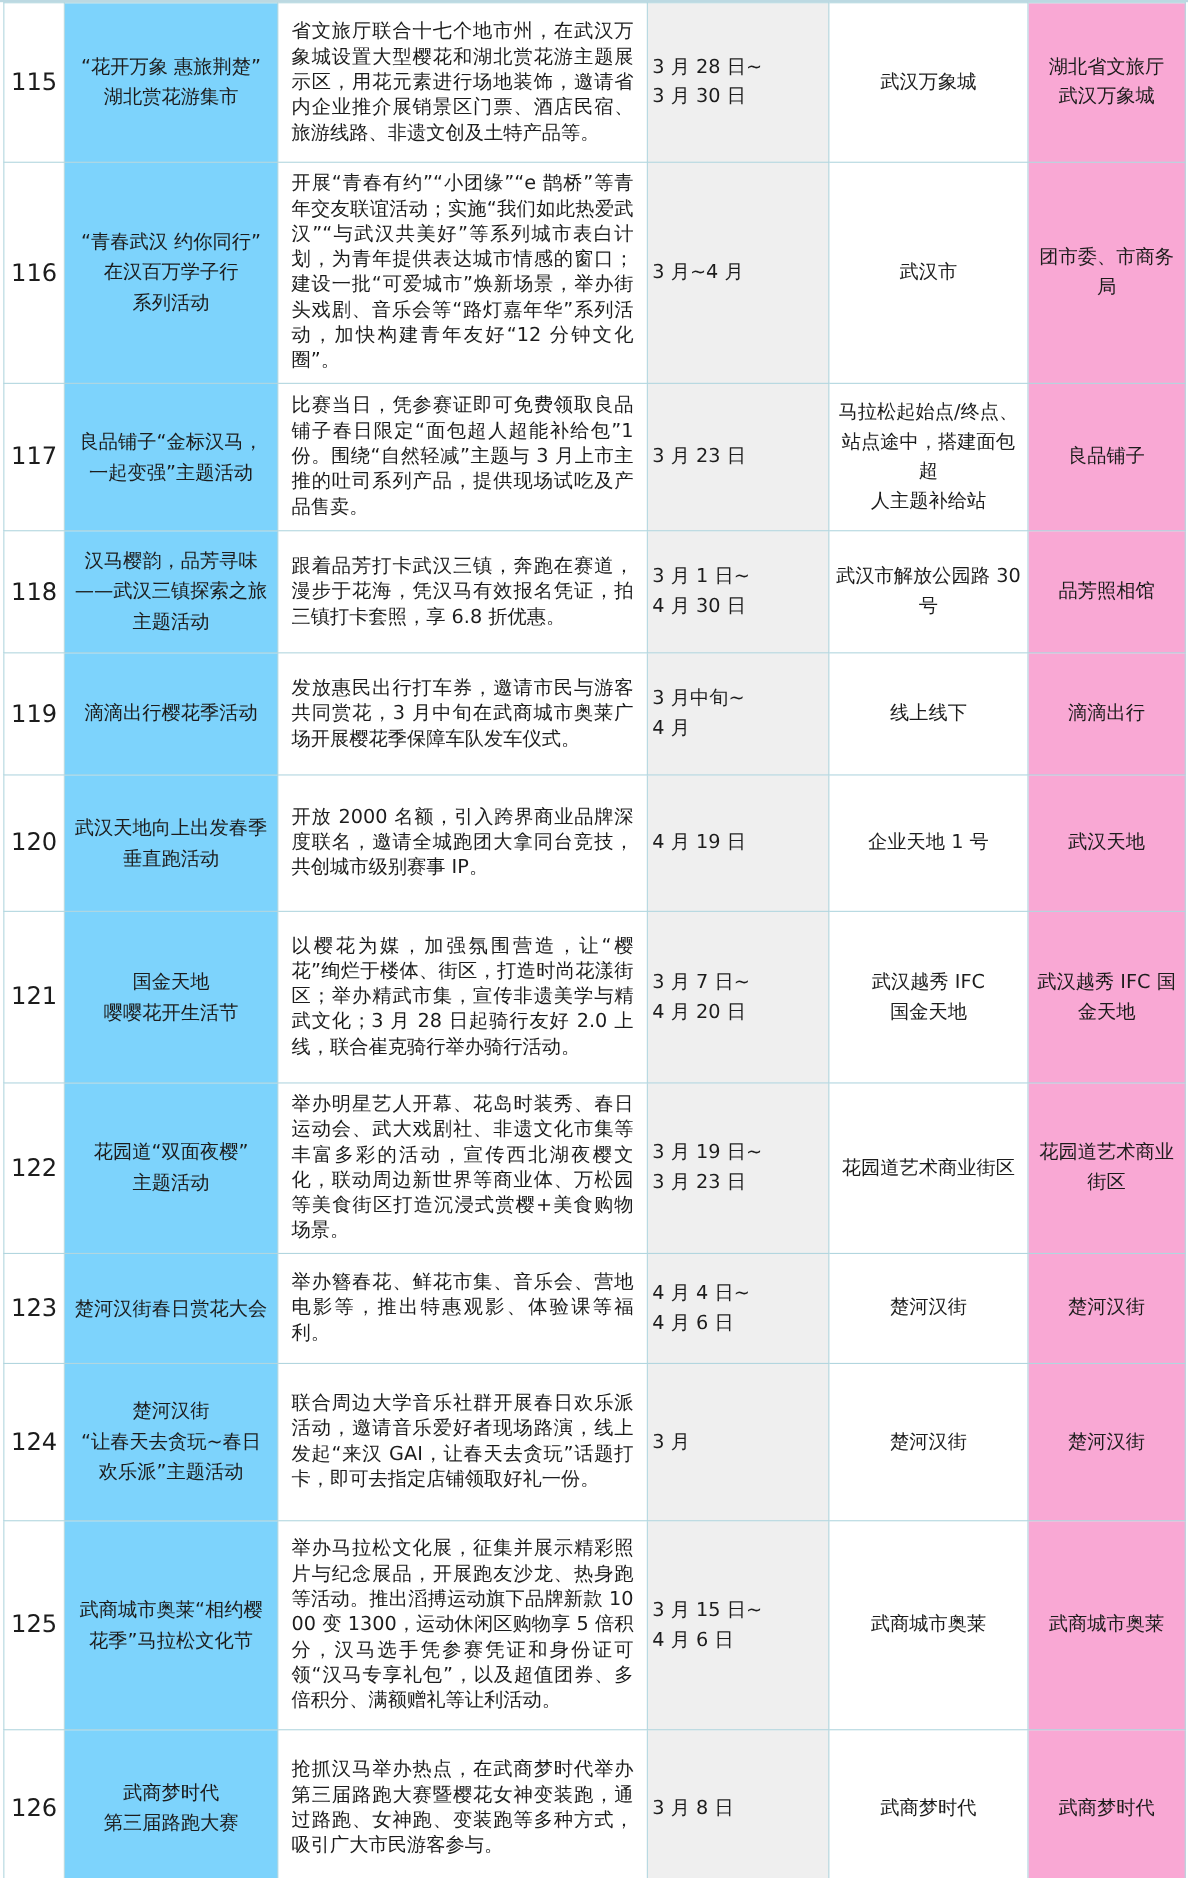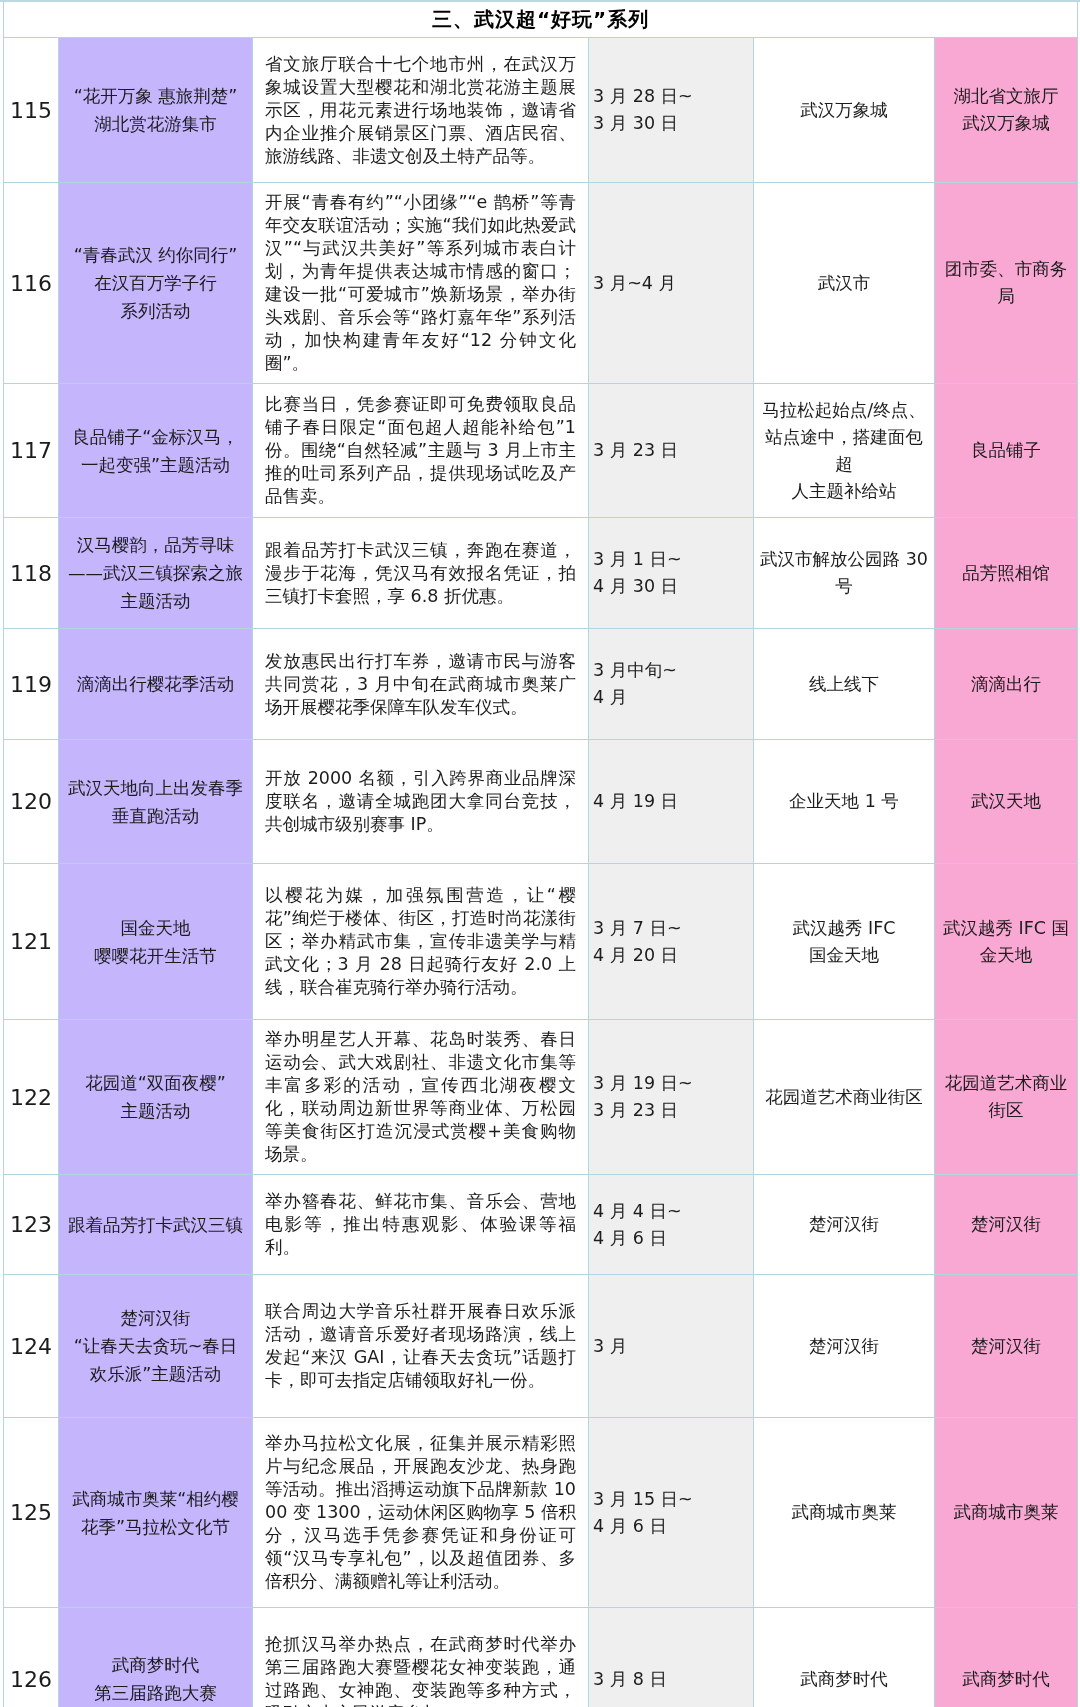--- a/index.html
+++ b/index.html
@@ -6,21 +6,21 @@
   body{width:1080px;font-family:"DejaVu Sans","Liberation Sans",sans-serif;color:#1c1c1c;}
   .page{width:1080px;border-top:2px solid #bcd9e2;}
   table.events{border-collapse:collapse;table-layout:fixed;width:1074px;margin:0 3px;}
   table.events td{border:1px solid #b2d6df;vertical-align:middle;word-break:break-all;}
   tr.title-row td{
     border:1px solid #b2d6df;border-top:none;background:#ffffff;
     font-size:20px;font-weight:bold;text-align:center;height:33px;color:#000;
     letter-spacing:1px;
   }
   td.c-id{text-align:center;font-size:22px;background:#ffffff;}
-  td.c-name{text-align:center;font-size:17.5px;background:#c4b5fd;white-space:pre-line;line-height:28px;padding:4px 6px;}
+  td.c-name{text-align:center;font-size:17.5px;background:#7dd3fc;white-space:pre-line;line-height:28px;padding:4px 6px;}
   td.c-desc{text-align:justify;font-size:17.5px;background:#ffffff;line-height:23px;padding:8px 12px;}
   td.c-date{text-align:left;font-size:17.5px;background:#efefef;white-space:pre-line;line-height:27px;padding:2px 4px;}
   td.c-venue{text-align:center;font-size:17.5px;background:#ffffff;white-space:pre-line;line-height:27px;padding:2px 6px;}
   td.c-org{text-align:center;font-size:17.5px;background:#f9a8d4;white-space:pre-line;line-height:27px;padding:2px 6px;}
   
   tr.r0 td{height:128px;margin-left:20px;} tr.r1 td{height:176px;} tr.r2 td{height:117px;}
   tr.r3 td{height:94px;}  tr.r4 td{height:94px;}  tr.r5 td{height:107px;}
   tr.r6 td{height:139px;} tr.r7 td{height:137px;} tr.r8 td{height:83px;}
   tr.r9 td{height:126px;} tr.r10 td{height:173px;} tr.r11 td{height:126px;}
 </style>
@@ -31,23 +31,20 @@
   <table class="events">
     <colgroup>
       <col style="width:55px">
       <col style="width:194px">
       <col style="width:336px">
       <col style="width:165px">
       <col style="width:181px">
       <col style="width:143px">
     </colgroup>
     <tbody>
-      <tr class="title-row">
-        <td colspan="6">三、武汉超“好玩”系列</td>
-      </tr>
 
       <tr class="r0">
         <td class="c-id">115</td>
         <td class="c-name">“花开万象 惠旅荆楚”
 湖北赏花游集市</td>
         <td class="c-desc">省文旅厅联合十七个地市州，在武汉万象城设置大型樱花和湖北赏花游主题展示区，用花元素进行场地装饰，邀请省内企业推介展销景区门票、酒店民宿、旅游线路、非遗文创及土特产品等。</td>
         <td class="c-date">3 月 28 日~
 3 月 30 日</td>
         <td class="c-venue">武汉万象城</td>
         <td class="c-org">湖北省文旅厅
@@ -130,21 +127,21 @@
         <td class="c-desc">举办明星艺人开幕、花岛时装秀、春日运动会、武大戏剧社、非遗文化市集等丰富多彩的活动，宣传西北湖夜樱文化，联动周边新世界等商业体、万松园等美食街区打造沉浸式赏樱+美食购物场景。</td>
         <td class="c-date">3 月 19 日~
 3 月 23 日</td>
         <td class="c-venue">花园道艺术商业街区</td>
         <td class="c-org">花园道艺术商业
 街区</td>
       </tr>
 
       <tr class="r8">
         <td class="c-id">123</td>
-        <td class="c-name">跟着品芳打卡武汉三镇</td>
+        <td class="c-name">楚河汉街春日赏花大会</td>
         <td class="c-desc">举办簪春花、鲜花市集、音乐会、营地电影等，推出特惠观影、体验课等福利。</td>
         <td class="c-date">4 月 4 日~
 4 月 6 日</td>
         <td class="c-venue">楚河汉街</td>
         <td class="c-org">楚河汉街</td>
       </tr>
 
       <tr class="r9">
         <td class="c-id">124</td>
         <td class="c-name">楚河汉街

